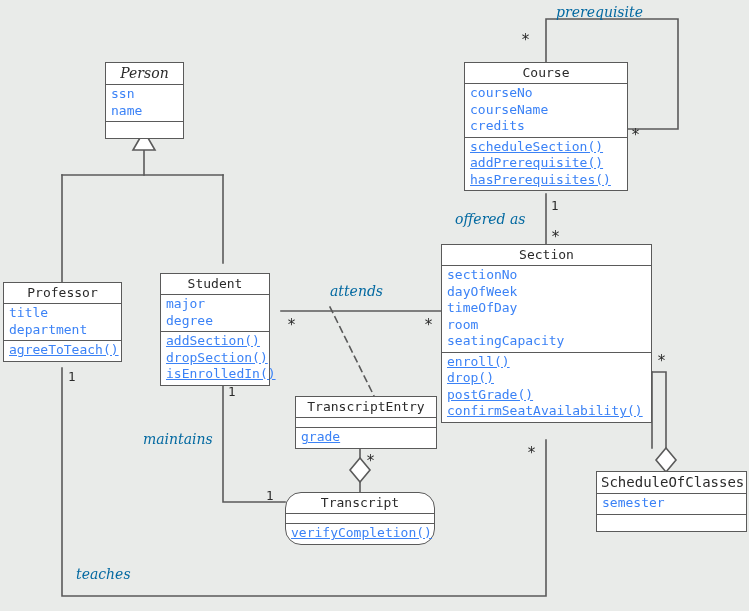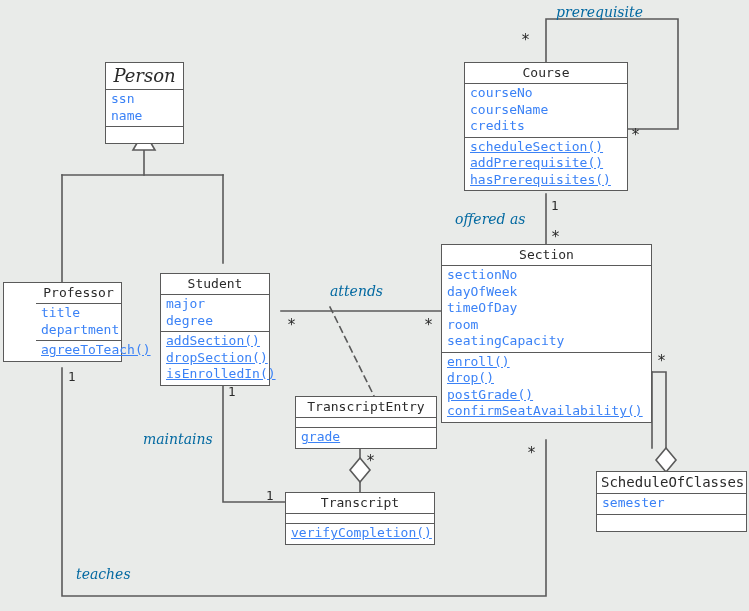--- a/index.html
+++ b/index.html
@@ -37,21 +37,21 @@
     font-family: "DejaVu Sans Mono", monospace;
     font-size: 13px;
     color: #2a2a2a;
     padding: 2px 4px 3px 4px;
     border-bottom: 1.5px solid #5a5a5a;
     white-space: nowrap;
   }
   .cls-name.abstract {
     font-style: italic;
     font-family: "DejaVu Serif", serif;
-    font-size: 18px;
+    font-size: 14px;
   }
   .cls-compartment {
     padding: 1px 5px 2px 5px;
     border-bottom: 1.5px solid #5a5a5a;
     font-size: 13px;
     color: #3b82f6;
     line-height: 16.5px;
   }
   .cls-compartment:last-child {
     border-bottom: none;
@@ -144,21 +144,21 @@
       <div class="member">courseName</div>
       <div class="member">credits</div>
     </div>
     <div class="cls-compartment">
       <div class="member">scheduleSection()</div>
       <div class="member">addPrerequisite()</div>
       <div class="member">hasPrerequisites()</div>
     </div>
   </div>
 
-  <div class="uml-class" style="left:3px; top:282px; width:119px;padding-left:32px;">
+  <div class="uml-class" style="left:3px; top:282px; width:119px;">
     <div class="cls-name">Professor</div>
     <div class="cls-compartment">
       <div class="member">title</div>
       <div class="member">department</div>
     </div>
     <div class="cls-compartment">
       <div class="member">agreeToTeach()</div>
     </div>
   </div>
 
@@ -193,21 +193,21 @@
   </div>
 
   <div class="uml-class" style="left:288px; top:396px; width:142px;margin-left:7px;">
     <div class="cls-name">TranscriptEntry</div>
     <div class="cls-compartment empty" style="height:6px;"></div>
     <div class="cls-compartment">
       <div class="member">grade</div>
     </div>
   </div>
 
-  <div class="uml-class" style="left:285px; top:492px; width:150px;">
+  <div class="uml-class" style="left:285px; top:492px; width:150px;border-radius:16px;">
     <div class="cls-name">Transcript</div>
     <div class="cls-compartment empty" style="height:6px;"></div>
     <div class="cls-compartment">
       <div class="member">verifyCompletion()</div>
     </div>
   </div>
 
   <div class="uml-class" style="left:596px; top:471px; width:151px;">
     <div class="cls-name" style="font-size:14px;">ScheduleOfClasses</div>
     <div class="cls-compartment">

